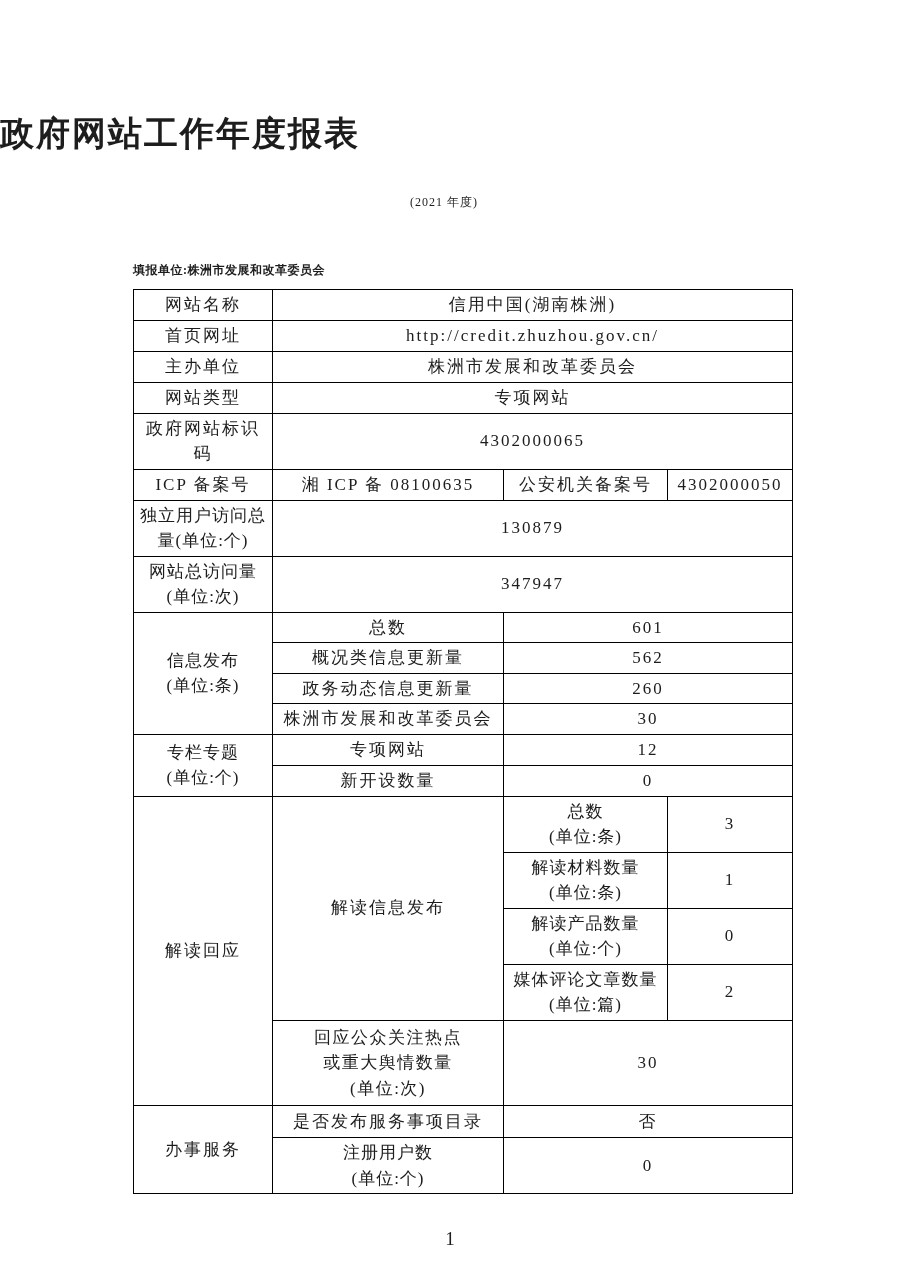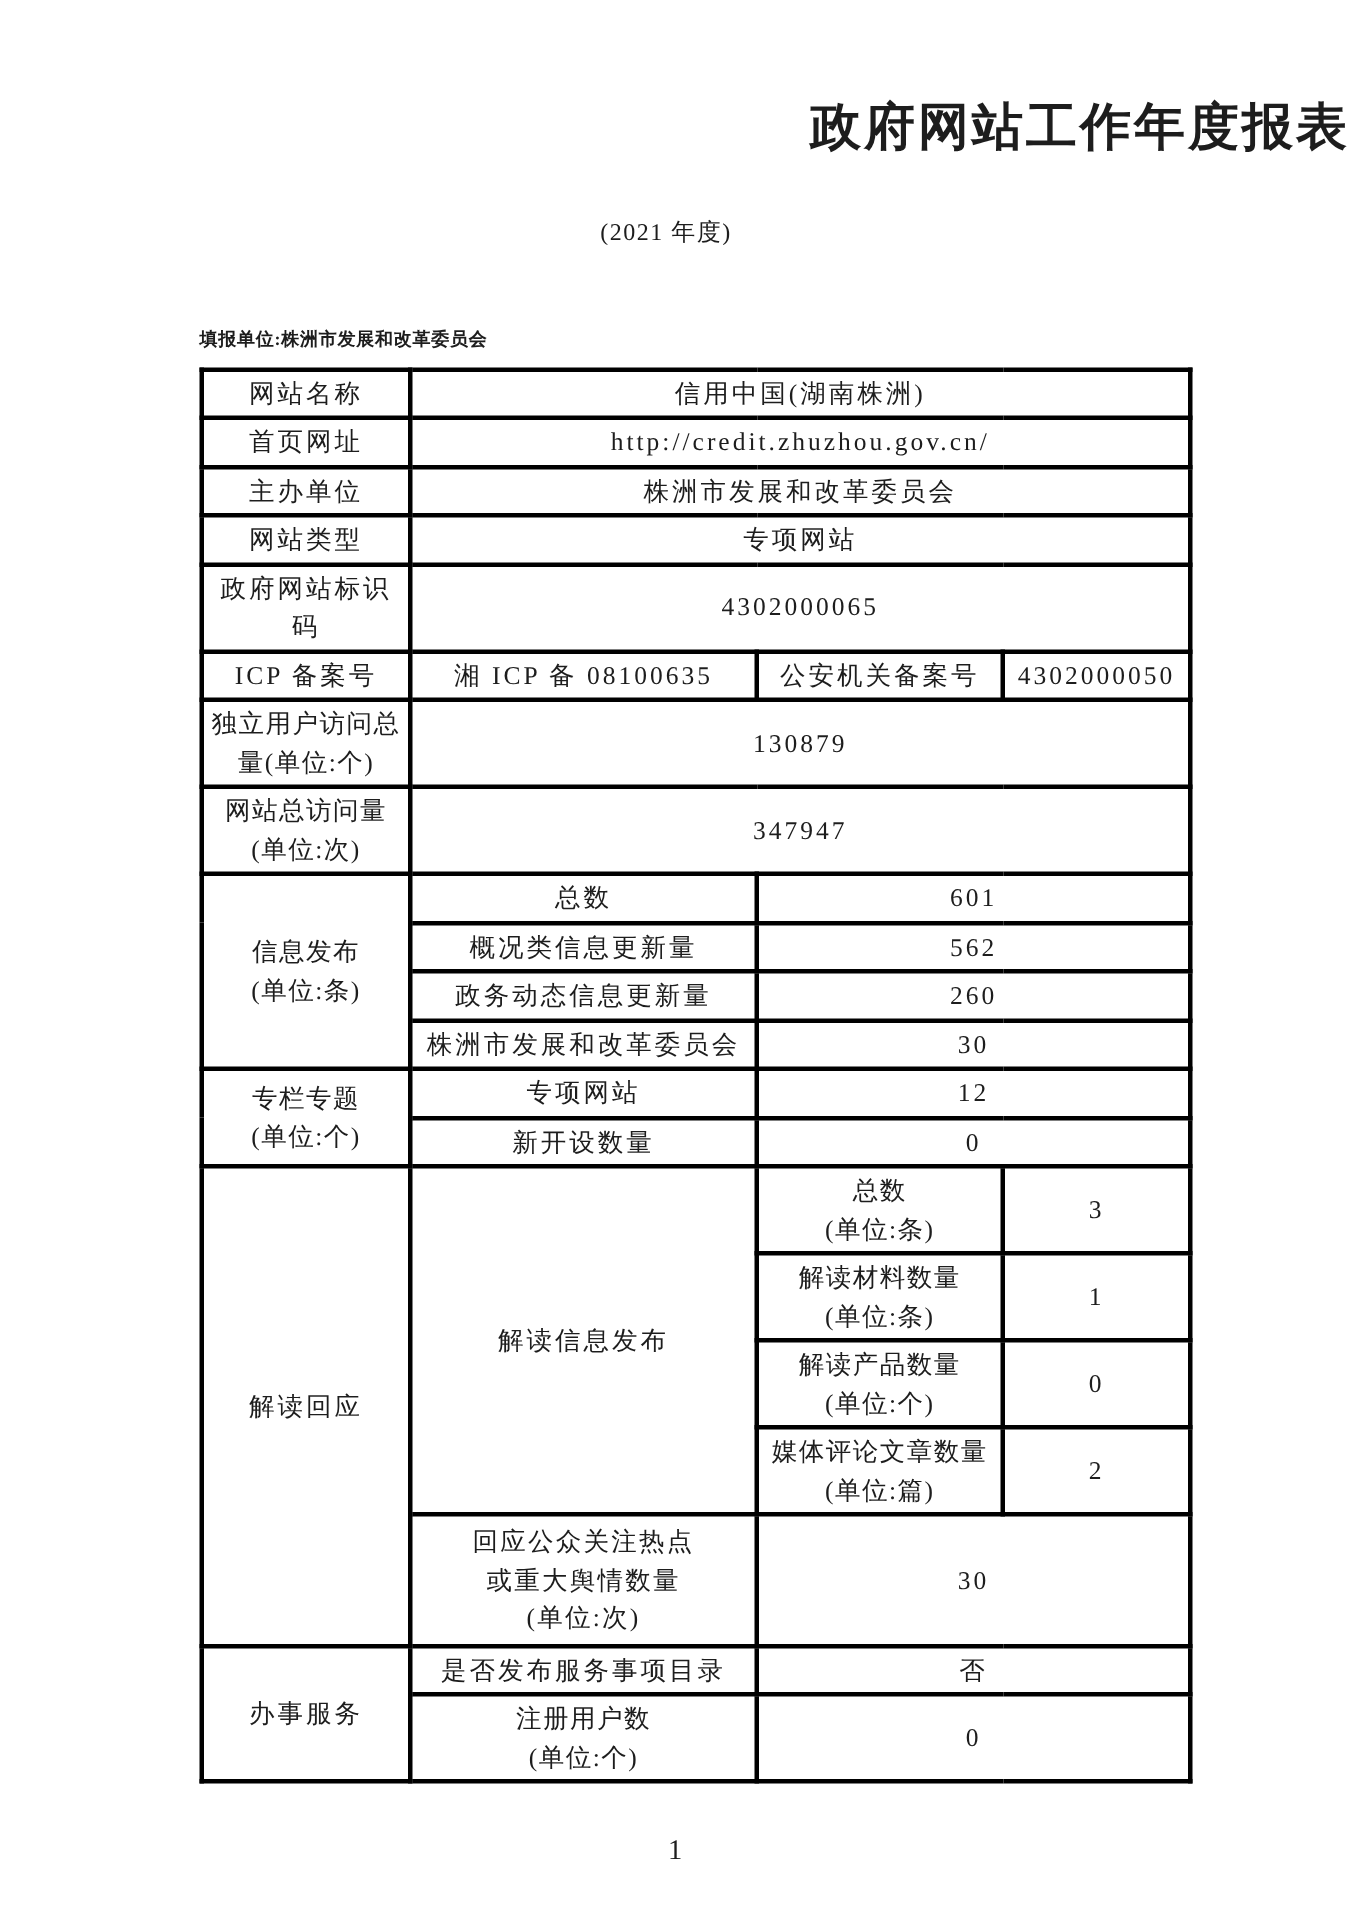--- a/index.html
+++ b/index.html
@@ -3,39 +3,39 @@
 <meta charset="utf-8">
 <style>
   html,body{margin:0;padding:0;}
   body{
     width:900px;height:1272px;background:#ffffff;color:#1d1d1d;
     font-family:"Liberation Serif","DejaVu Serif",serif;
     overflow:hidden;
   }
   .page{width:900px;height:1272px;position:relative;}
   .title{
-    margin:0;padding-top:68px;text-align:right;
+    margin:0;padding-top:116px;text-align:left;
     font-family:"Liberation Sans","DejaVu Sans",sans-serif;
     font-weight:700;font-size:34px;letter-spacing:2px;line-height:1.05;
   }
   .subtitle{
     margin:44px 12px 0 0;text-align:center;
-    font-size:16px;letter-spacing:1px;line-height:1;
+    font-size:12px;letter-spacing:1px;line-height:1;
   }
   .reporting-unit{
     margin:52px 0 0 133px;
     font-size:12px;font-weight:700;letter-spacing:0.5px;line-height:20px;
   }
   table.report{
     border-collapse:collapse;table-layout:fixed;
     margin:9px 0 0 133px;width:659px;
   }
   col.ca{width:139px;} col.cb{width:231px;} col.cc{width:164px;} col.cd{width:125px;}
   td{
-    border:3px solid #000000;
+    border:1px solid #000000;
     text-align:center;vertical-align:middle;
     font-size:17px;letter-spacing:2px;line-height:1.5;
     padding:2px 4px;overflow:hidden;
   }
   tr.h31{height:31px;} tr.h56{height:56px;} tr.h30{height:30px;}
   tr.h52{height:52px;} tr.h78{height:78px;} tr.h32{height:32px;}
   td.tight{letter-spacing:1px;padding:2px 3px;}
   td.pad{padding:4px 40px;letter-spacing:1.5px;}
   .blk{display:block;line-height:1.5;}
   .footer{

